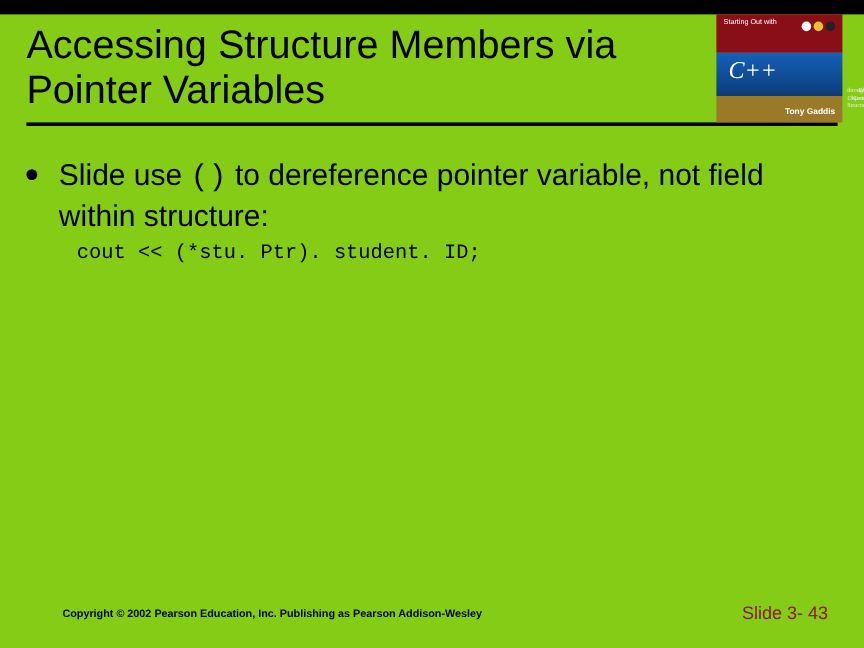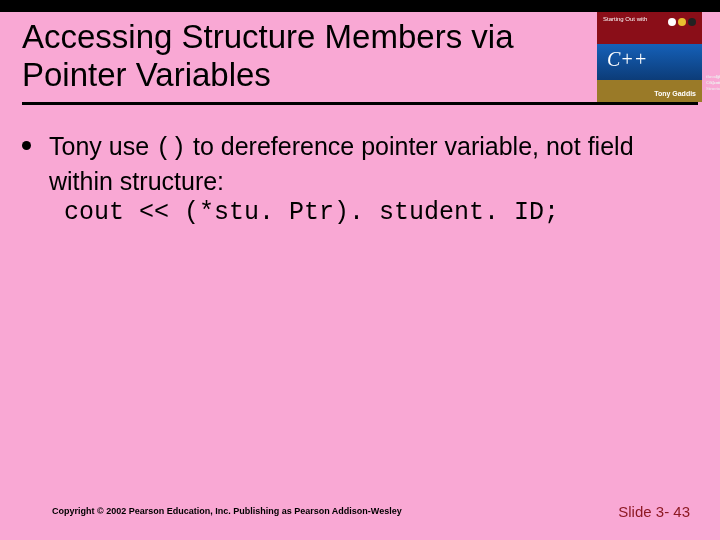--- a/index.html
+++ b/index.html
@@ -5,21 +5,21 @@
   body {
     margin: 0;
     padding: 0;
     font-family: Arial, Helvetica, sans-serif;
     background: #fff;
   }
   .slide {
     position: relative;
     width: 720px;
     height: 540px;
-    background: #f9a8d4;
+    background: #84cc16;
     overflow: hidden;
   }
   .topbar {
     position: absolute;
     top: 0;
     left: 0;
     width: 720px;
     height: 12px;
     background: #000;
   }
@@ -125,21 +125,21 @@
   .itemtext {
     font-size: 25px;
     line-height: 32px;
     color: #000;
   }
   .mono {
     font-family: 'Courier New', Courier, monospace;
   }
   .codeblock {
     font-family: 'Courier New', Courier, monospace;
-    font-size: 25px;
+    font-size: 17px;
     line-height: 32px;
     margin-left: 15px;
     margin-top:0px;
   }
   .copyright {
     position: absolute;
     left: 52px;
     bottom: 24px;
     font-size: 9px;
     font-weight: bold;
@@ -180,21 +180,21 @@
     <div class="book-bot">
       <div class="book-author">Tony Gaddis</div>
     </div>
   </div>
 
   <div class="content">
 
     <div class="item">
       <div class="bullet"></div>
       <div class="itemtext">
-        <span>Tony use </span><span class="mono">()</span><span> to dereference pointer variable, not field within structure:</span>
+        <span>Slide use </span><span class="mono">()</span><span> to dereference pointer variable, not field within structure:</span>
         <div class="codeblock">cout &lt;&lt; (*stu. Ptr). student. ID;</div>
       </div>
     </div>
 
 
   </div>
 
   <div class="copyright">Copyright © 2002 Pearson Education, Inc. Publishing as Pearson Addison-Wesley</div>
   <div class="slidenum">Slide 3- 43</div>
 </div>

